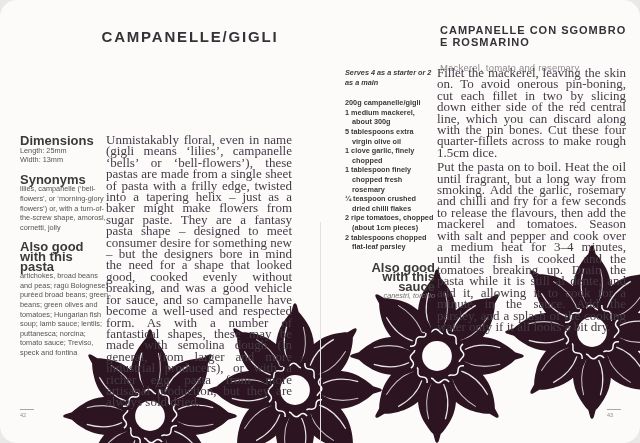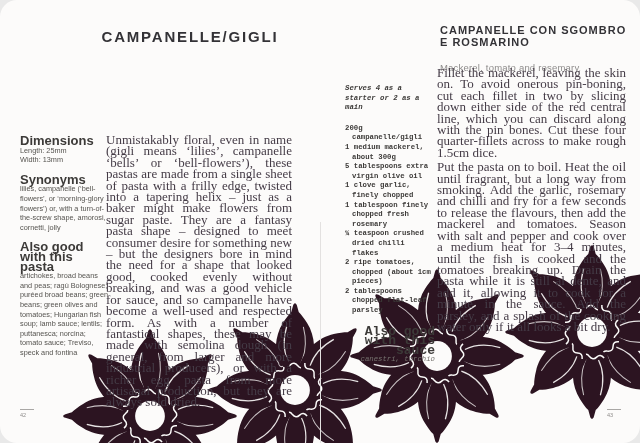--- a/index.html
+++ b/index.html
@@ -26,21 +26,21 @@
   }
   .rp-subtitle {
     margin-top:14px; font-size:9.5px; letter-spacing:0.2px; color:#8d8b8a;
   }
   
   .side {
     position:absolute; width:90px;
     font-size:7.3px; line-height:9.6px; color:#55534f;
   }
   .side-left  { left:20px;  top:136px; }
-  .side-right { left:345px; top:84px;font-family:Liberation Mono, monospace; }
+  .side-right { left:345px; top:68px; }
   .side h4 { font-size:13px; font-weight:700; color:#3c3a38; }
   .side .sect { margin-bottom:10px; }
   .side .ital { font-style:italic; color:#76736f; }
   .serves { font-weight:700; font-style:italic; color:#3c3a38; margin-bottom:11px; }
   .ing-list { font-weight:700; color:#3c3a38; }
   .ing { padding-left:7px; text-indent:-7px; }
   .sauce { margin-top:11px;text-align:right; }
   
   .bodycol {
     position:absolute; font-family:"Liberation Serif", serif;

